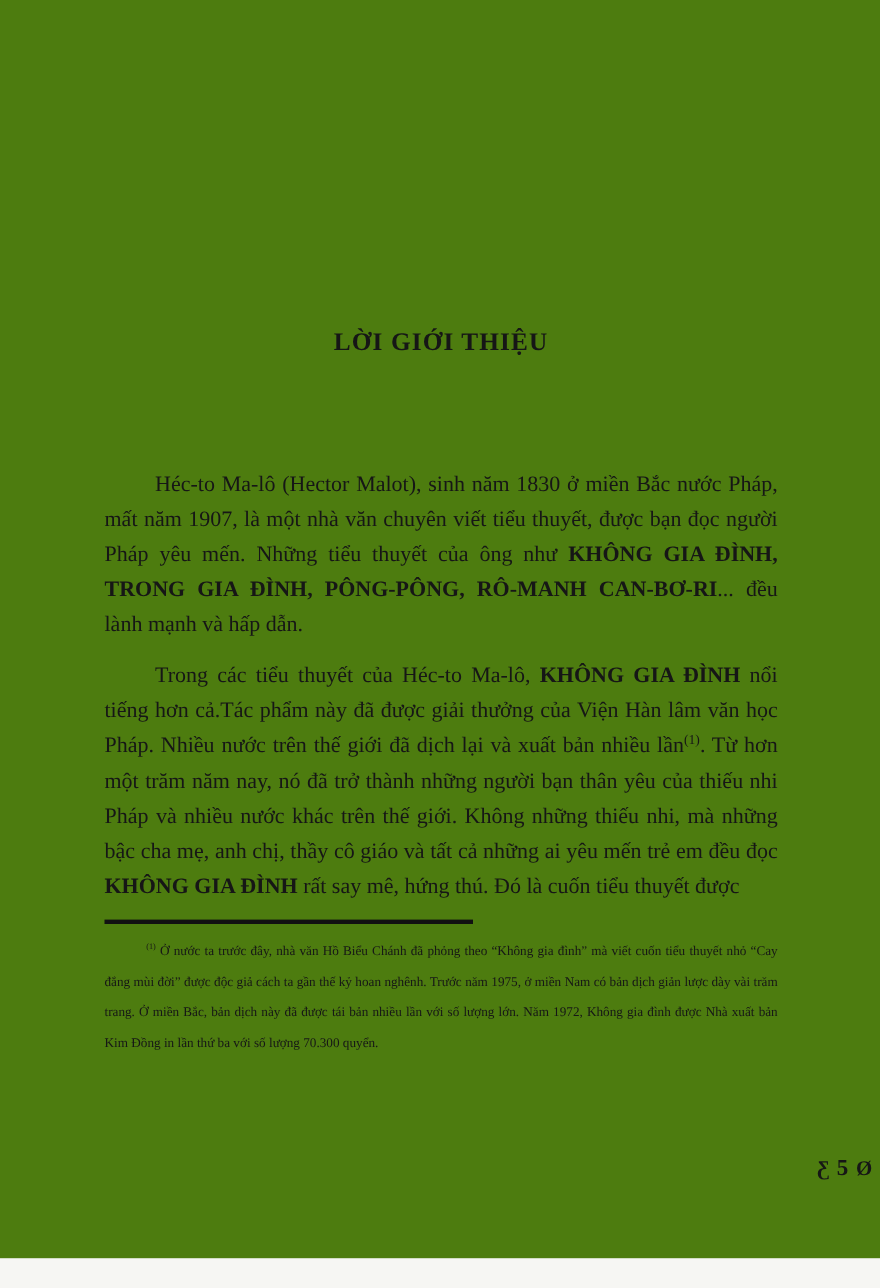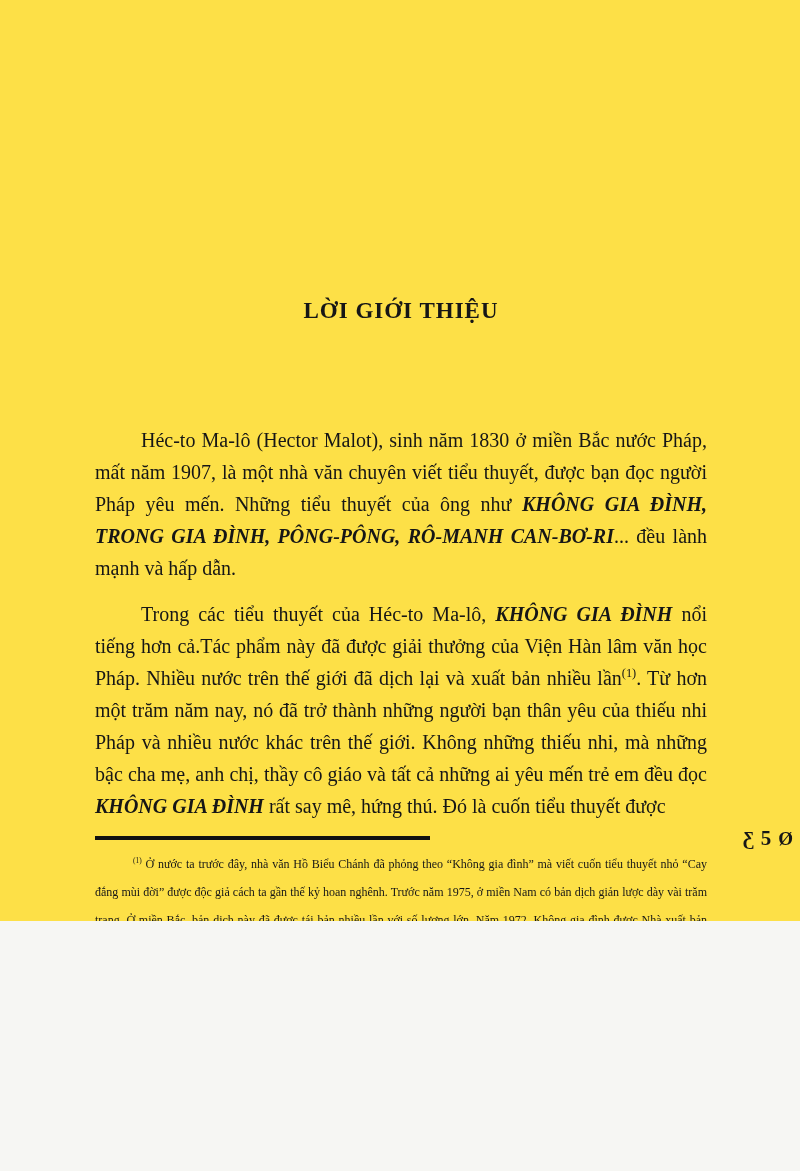--- a/index.html
+++ b/index.html
@@ -3,23 +3,23 @@
 <meta charset="utf-8">
 <style>
   html, body {
     margin: 0;
     padding: 0;
     background: #f6f6f3;
   }
   .page {
     position: relative;
     width: 800px;
-    height: 921px;
+    height: 1144px;
     margin: 0 auto;
-    background: #fde047;
+    background: #4d7c0f;
     box-sizing: border-box;
     padding: 296px 93px 0 95px;
     font-family: "Liberation Serif", "DejaVu Serif", serif;
     color: #161616;
     overflow: hidden;
   }
   .title {
     margin: 0 0 98px 0;
     text-align: center;
     font-size: 23px;
@@ -29,21 +29,20 @@
   }
   .body-text p {
     margin: 0 0 14px 0;
     font-size: 20px;
     line-height: 32px;
     text-align: justify;
     text-indent: 46px;
   }
   .bold {
     font-weight: bold;
-    font-style: italic;
   }
   .sup {
     font-size: 0.62em;
     vertical-align: super;
     line-height: 0;
   }
   .footnote-rule {
     width: 335px;
     height: 0;
     border-top: 4px solid #111;

